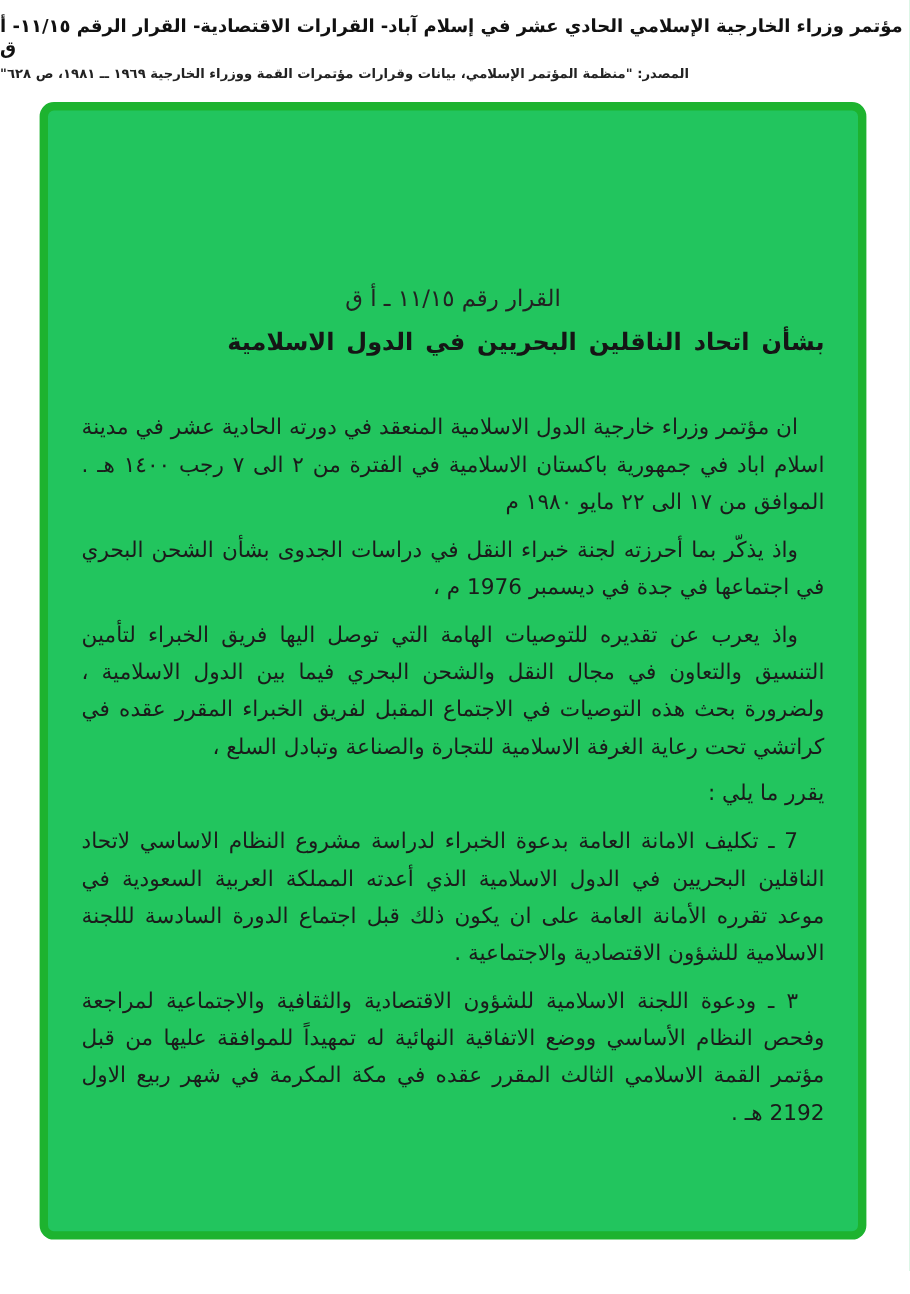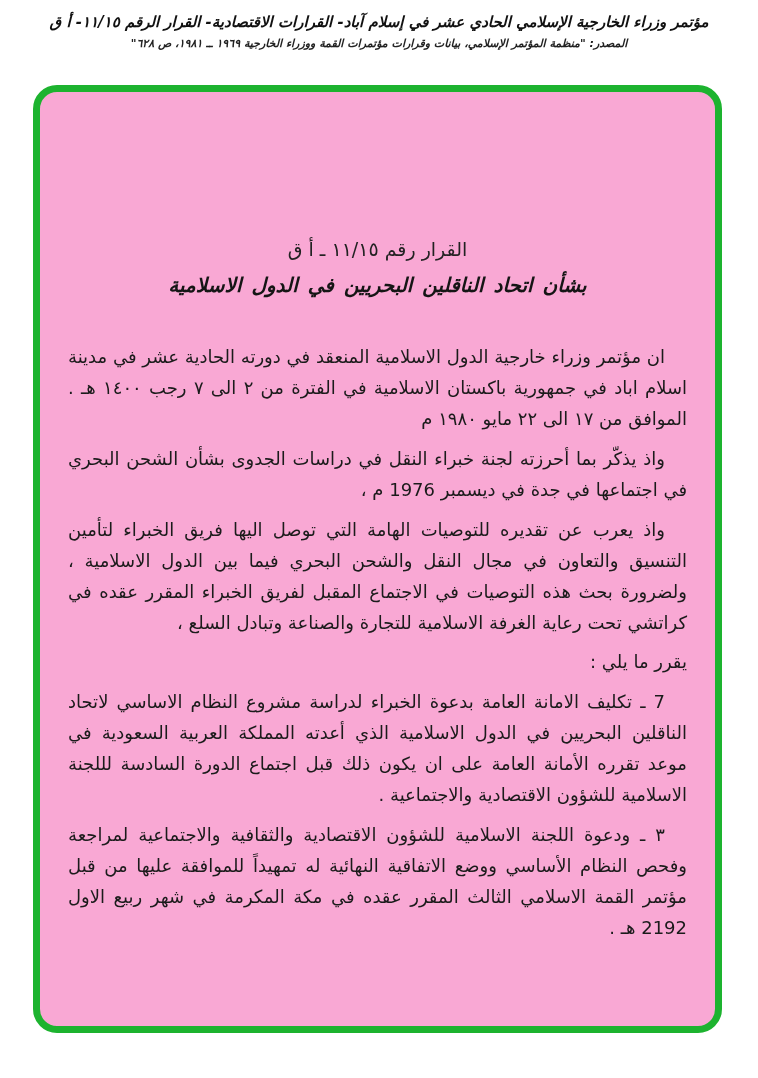--- a/index.html
+++ b/index.html
@@ -8,64 +8,61 @@
     width: 758px;
     height: 1078px;
     position: relative;
     font-family: "DejaVu Sans", sans-serif;
     color: #1c1c1c;
     direction: rtl;
     overflow: hidden;
   }
   .page-header {
     padding-top: 13px;
-    text-align: center;
+    text-align: left;
     direction: rtl;
-    font-style: italic;
   }
   .page-header .hline1 {
     font-size: 15px;
     font-weight: bold;
     color: #111;
     letter-spacing: 0px;
   }
   .page-header .hline2 {
     margin-top: 6px;
     font-size: 11px;
     font-weight: bold;
     color: #222;
   }
   .doc-frame {
     position: absolute;
     left: 33px;
     top: 85px;
     width: 689px;
     height: 948px;
     border: 7px solid #1db32f;
-    border-radius: 24px;
-    background: #f9a8d4;
+    border-radius: 12px;
+    background: #22c55e;
   }
   .doc-content {
     padding: 0 28px;
     direction: rtl;
   }
   .doc-title-1 {
     margin-top: 146px;
     text-align: center;
     font-size: 19px;
     color: #222;
   }
   .doc-title-2 {
     margin-top: 13px;
-    text-align: center;
     font-size: 20px;
     font-weight: bold;
     color: #151515;
     word-spacing: 3px;
-    font-style: italic;
   }
   .para {
     margin-top: 9px;
     font-size: 18px;
     line-height: 31px;
     text-align: justify;
     text-indent: 22px;
     color: #1b1b1b;
   }
   .para.first {

